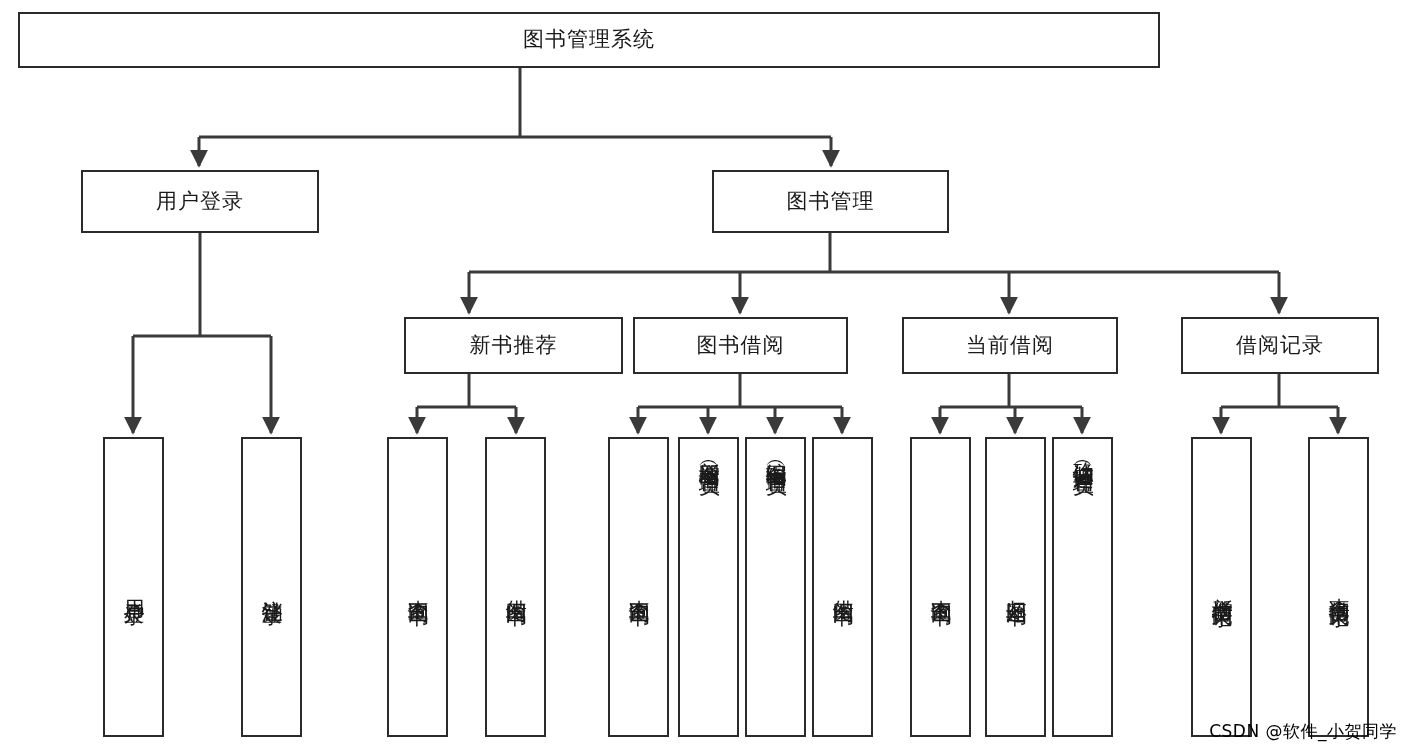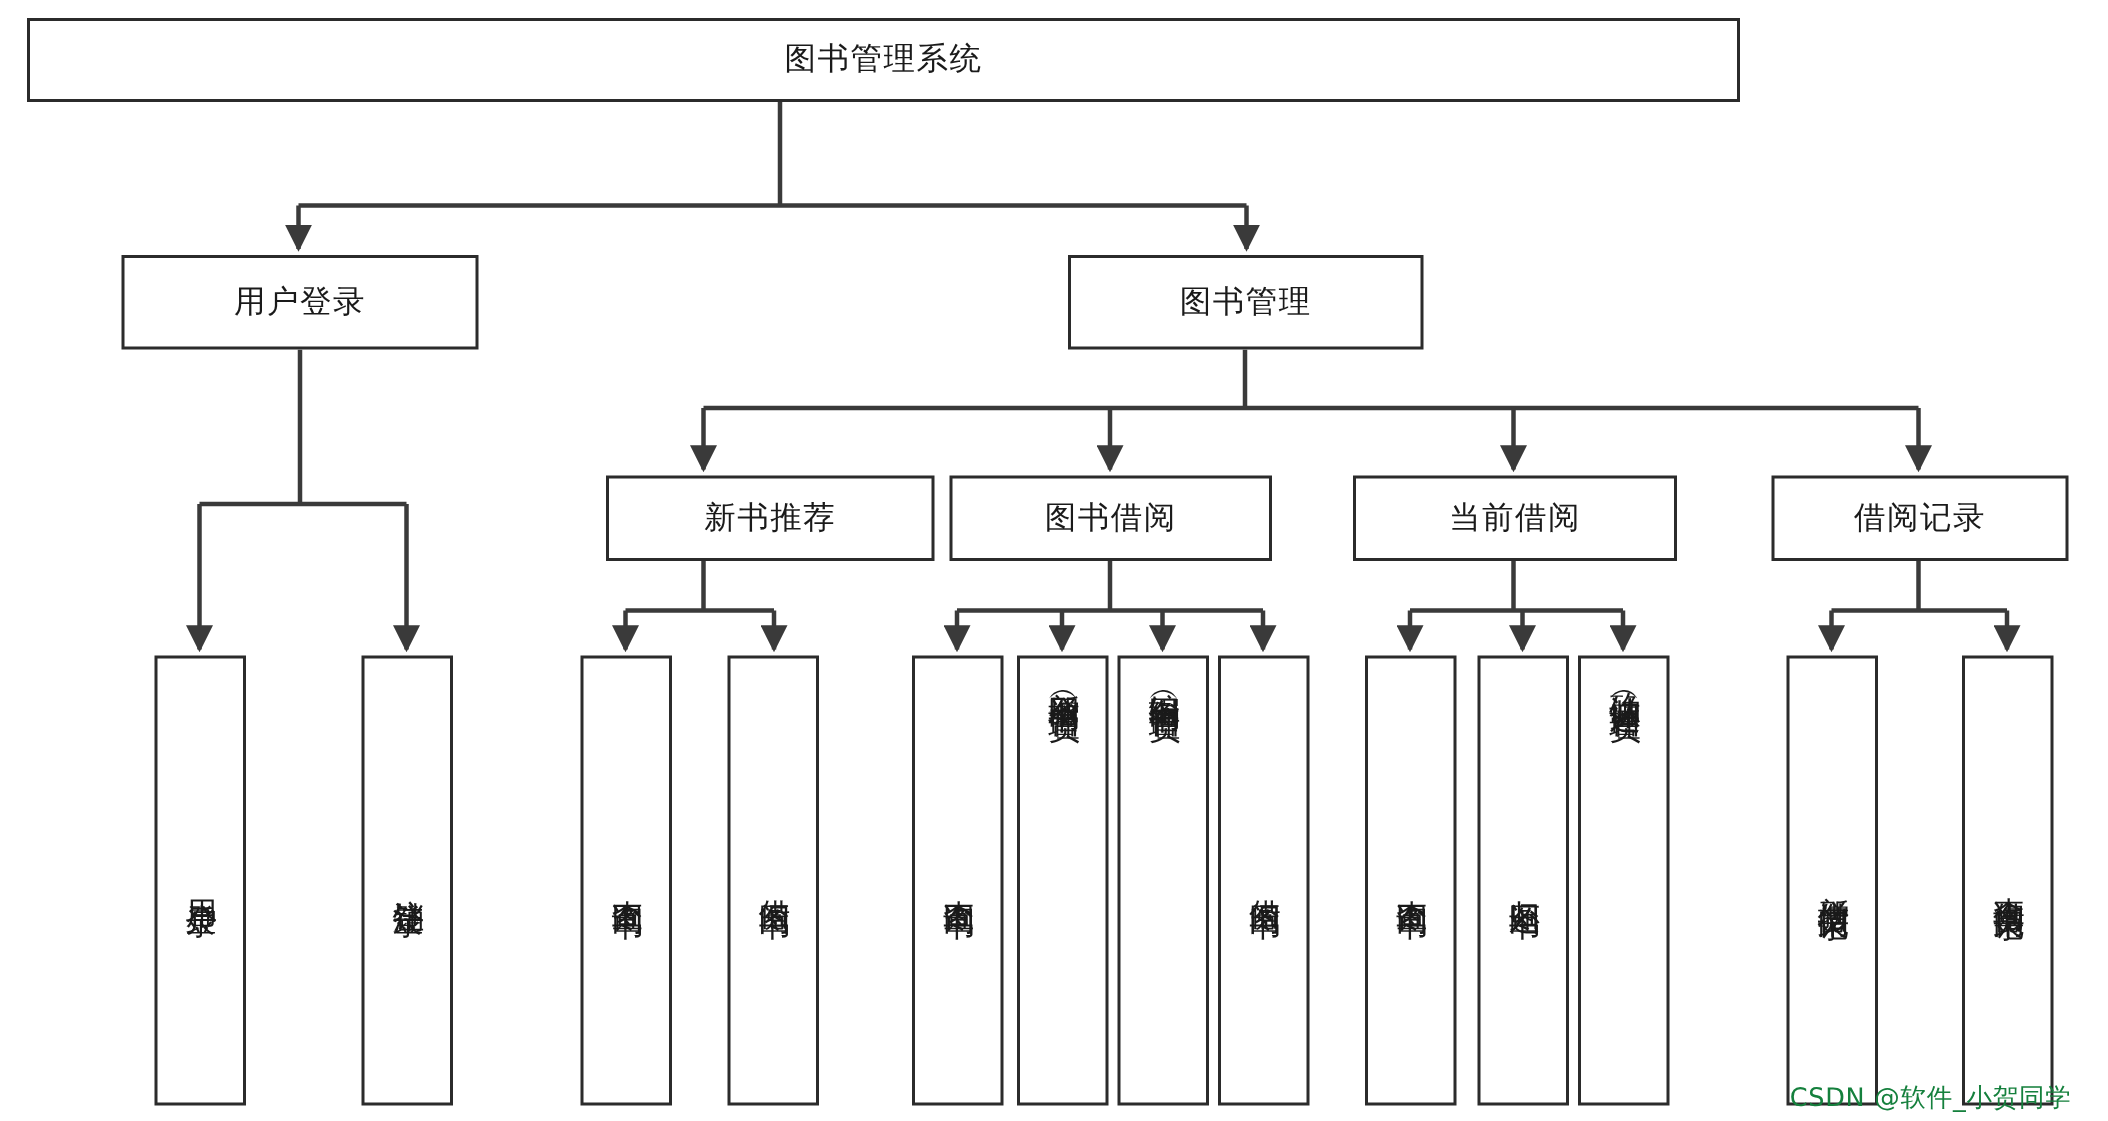--- a/index.html
+++ b/index.html
@@ -52,24 +52,24 @@
   }
   .node-v.align-top {
     align-items: flex-start;
     padding-top: 6px;
   }
   .node-v.align-center {
     align-items: center;
   }
   #watermark {
     position: absolute;
-    right: 24px;
+    right: 8px;
     bottom: 4px;
     font-size: 17px;
-    color: #15803d;
+    color: #000000;
     letter-spacing: 0.5px;
     white-space: nowrap;
     pointer-events: none;
   }
 </style>
 </head>
 <body>
 
 <div id="diagram-root">
 

